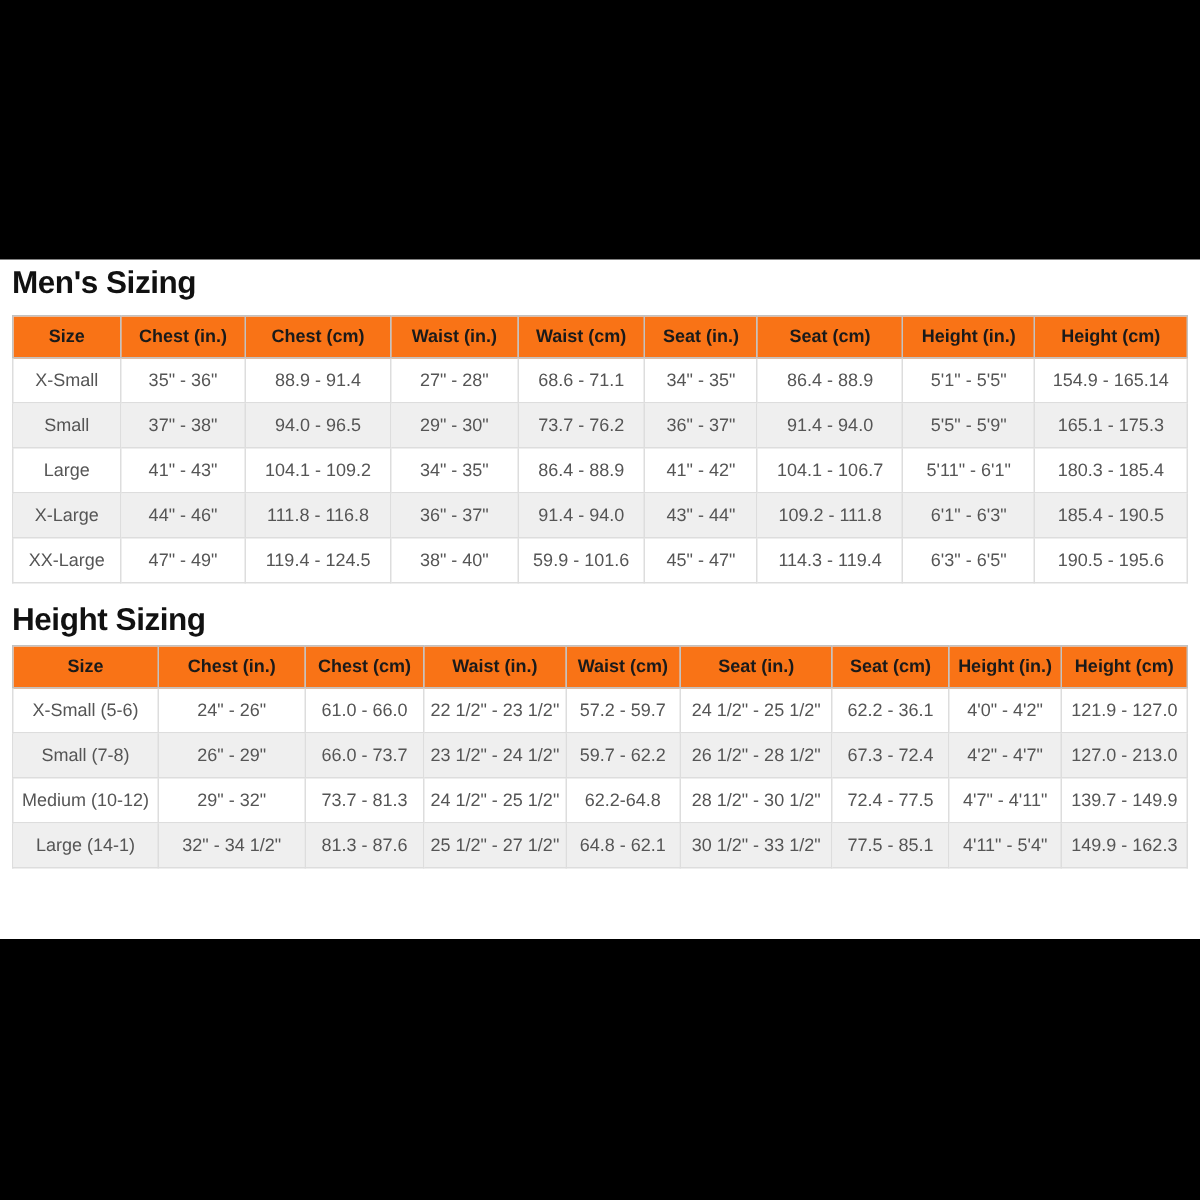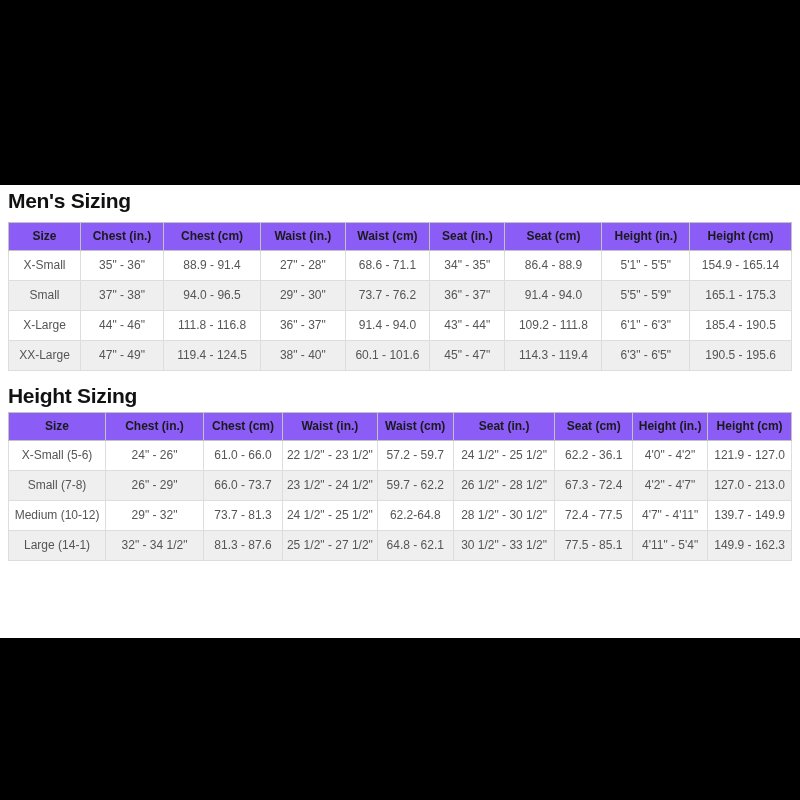--- a/index.html
+++ b/index.html
@@ -3,21 +3,20 @@
 <meta charset="utf-8">
 <style>
   html, body { margin: 0; padding: 0; background: #000; }
   .stage {
     position: relative;
     width: 800px;
     height: 688px;
     background: #000000;
     overflow: hidden;
     font-family: "Liberation Sans", sans-serif;
-    margin-top: 12px;
   }
   .letterbox { position: absolute; left: 0; width: 800px; background: #000000; }
   .letterbox.top { top: 0; height: 173px; }
   .letterbox.bottom { top: 626px; height: 174px; }
   .content {
     position: absolute;
     top: 173px;
     left: 0;
     width: 800px;
     height: 453px;
@@ -34,21 +33,21 @@
     letter-spacing: -0.3px;
     font-stretch: condensed;
   }
   .section-title.second { margin: 14px 0 5px 0; }
   table.size-table {
     width: 100%;
     border-collapse: collapse;
     table-layout: fixed;
   }
   table.size-table th {
-    background: #8b5cf6;
+    background: #f97316;
     color: #1a1a1a;
     font-size: 12px;
     line-height: 13px;
     font-weight: 700;
     text-align: center;
     padding: 7px 2px;
     border: 1px solid #c2c2c2;
   }
   table.size-table td {
     color: #555555;
@@ -116,36 +115,47 @@
             <td>37" - 38"</td>
             <td>94.0 - 96.5</td>
             <td>29" - 30"</td>
             <td>73.7 - 76.2</td>
             <td>36" - 37"</td>
             <td>91.4 - 94.0</td>
             <td>5'5" - 5'9"</td>
             <td>165.1 - 175.3</td>
           </tr>
           <tr>
+            <td>Large</td>
+            <td>41" - 43"</td>
+            <td>104.1 - 109.2</td>
+            <td>34" - 35"</td>
+            <td>86.4 - 88.9</td>
+            <td>41" - 42"</td>
+            <td>104.1 - 106.7</td>
+            <td>5'11" - 6'1"</td>
+            <td>180.3 - 185.4</td>
+          </tr>
+          <tr>
             <td>X-Large</td>
             <td>44" - 46"</td>
             <td>111.8 - 116.8</td>
             <td>36" - 37"</td>
             <td>91.4 - 94.0</td>
             <td>43" - 44"</td>
             <td>109.2 - 111.8</td>
             <td>6'1" - 6'3"</td>
             <td>185.4 - 190.5</td>
           </tr>
           <tr>
             <td>XX-Large</td>
             <td>47" - 49"</td>
             <td>119.4 - 124.5</td>
             <td>38" - 40"</td>
-            <td>60.1 - 101.6</td>
+            <td>59.9 - 101.6</td>
             <td>45" - 47"</td>
             <td>114.3 - 119.4</td>
             <td>6'3" - 6'5"</td>
             <td>190.5 - 195.6</td>
           </tr>
         </tbody>
     </table>
 
     <h2 class="section-title second">Height Sizing</h2>
 

